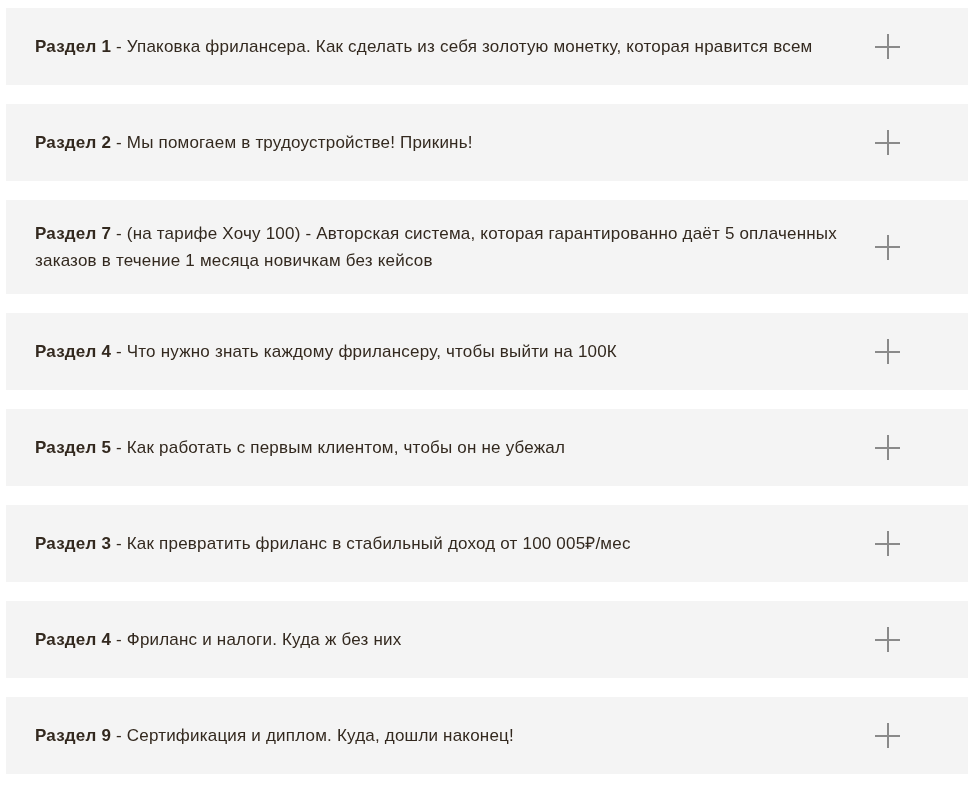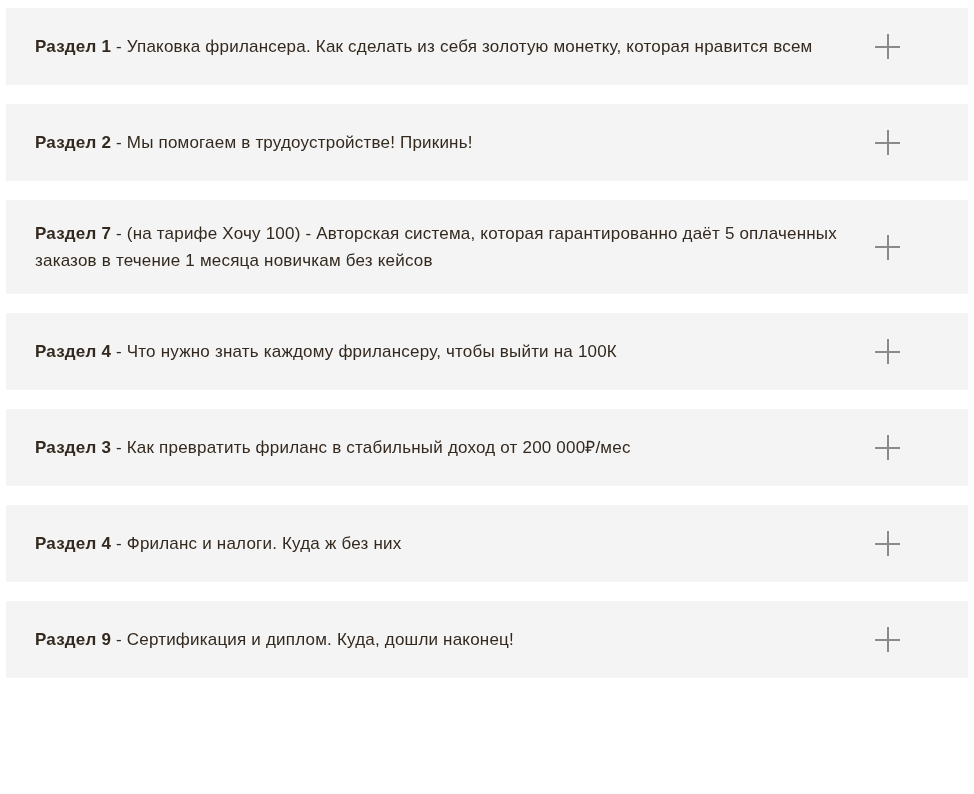--- a/index.html
+++ b/index.html
@@ -81,23 +81,27 @@
   <div class="acc-row">
     <p class="acc-text"><span class="acc-prefix">Раздел 7</span><span class="acc-title"> - (на тарифе Хочу 100) - Авторская система, которая гарантированно даёт 5 оплаченных заказов в течение 1 месяца новичкам без кейсов</span></p>
     <span class="plus-icon"></span>
   </div>
 
   <div class="acc-row">
     <p class="acc-text"><span class="acc-prefix">Раздел 4</span><span class="acc-title"> - Что нужно знать каждому фрилансеру, чтобы выйти на 100К</span></p>
     <span class="plus-icon"></span>
   </div>
 
+  <div class="acc-row">
+    <p class="acc-text"><span class="acc-prefix">Раздел 5</span><span class="acc-title"> - Как работать с первым клиентом, чтобы он не убежал</span></p>
+    <span class="plus-icon"></span>
+  </div>
 
   <div class="acc-row">
-    <p class="acc-text"><span class="acc-prefix">Раздел 3</span><span class="acc-title"> - Как превратить фриланс в стабильный доход от 200 000₽/мес</span></p>
+    <p class="acc-text"><span class="acc-prefix">Раздел 3</span><span class="acc-title"> - Как превратить фриланс в стабильный доход от 100 005₽/мес</span></p>
     <span class="plus-icon"></span>
   </div>
 
   <div class="acc-row">
     <p class="acc-text"><span class="acc-prefix">Раздел 4</span><span class="acc-title"> - Фриланс и налоги. Куда ж без них</span></p>
     <span class="plus-icon"></span>
   </div>
 
   <div class="acc-row">
     <p class="acc-text"><span class="acc-prefix">Раздел 9</span><span class="acc-title"> - Сертификация и диплом. Куда, дошли наконец!</span></p>

